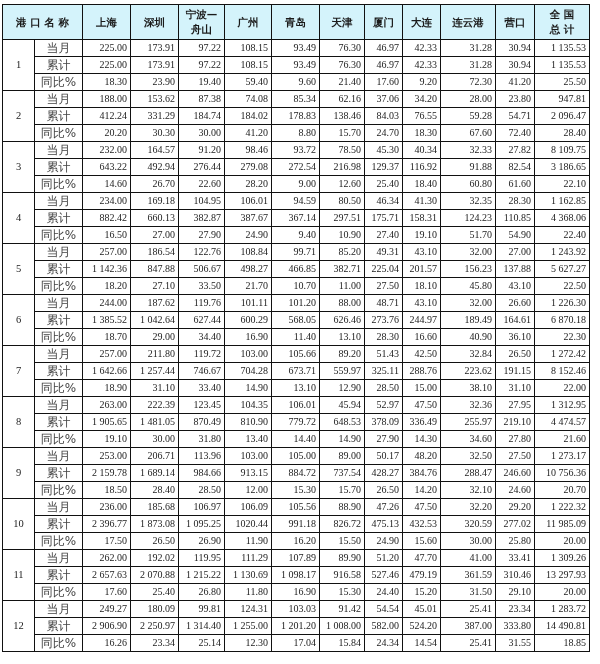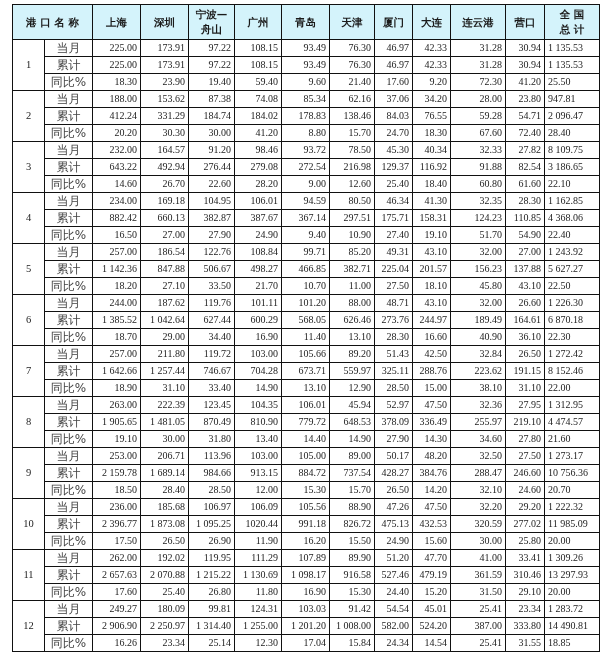--- a/index.html
+++ b/index.html
@@ -1,18 +1,18 @@
 <!DOCTYPE html>
 <html><head>
 <meta charset="utf-8">
 <style>
   html, body { margin: 0; padding: 0; background: #ffffff; }
   body { width: 600px; height: 664px; overflow: hidden; position: relative; }
   table.port {
-    position: absolute; left: 12px; top: 4px;
+    position: absolute; left: 2px; top: 4px;
     border-collapse: collapse;
     font-family: "Liberation Serif", "DejaVu Serif", serif;
     font-size: 10px;
     color: #222;
     table-layout: fixed;
   }
   table.port th, table.port td {
     border: 1px solid #111;
     padding: 0 3px;
     height: 16px;
@@ -25,21 +25,21 @@
     font-weight: bold;
     font-size: 10.5px;
     height: 34px;
     line-height: 15px;
     text-align: center;
     color: #1a1a1a;
   }
   td.mnum { text-align: center; font-size: 10.5px; }
   td.metric { text-align: center; font-family: "DejaVu Sans", sans-serif; font-size: 12px; color: #444; }
   td.val { text-align: right; }
-  td.total { }
+  td.total { text-align: right; }
   tr.row-last td { border-bottom: 1.5px solid #111; }
 </style>
 </head>
 <body>
 
 <table class="port">
   <colgroup>
     <col style="width:32px">
       <col style="width:48px">
     <col style="width:48px">

